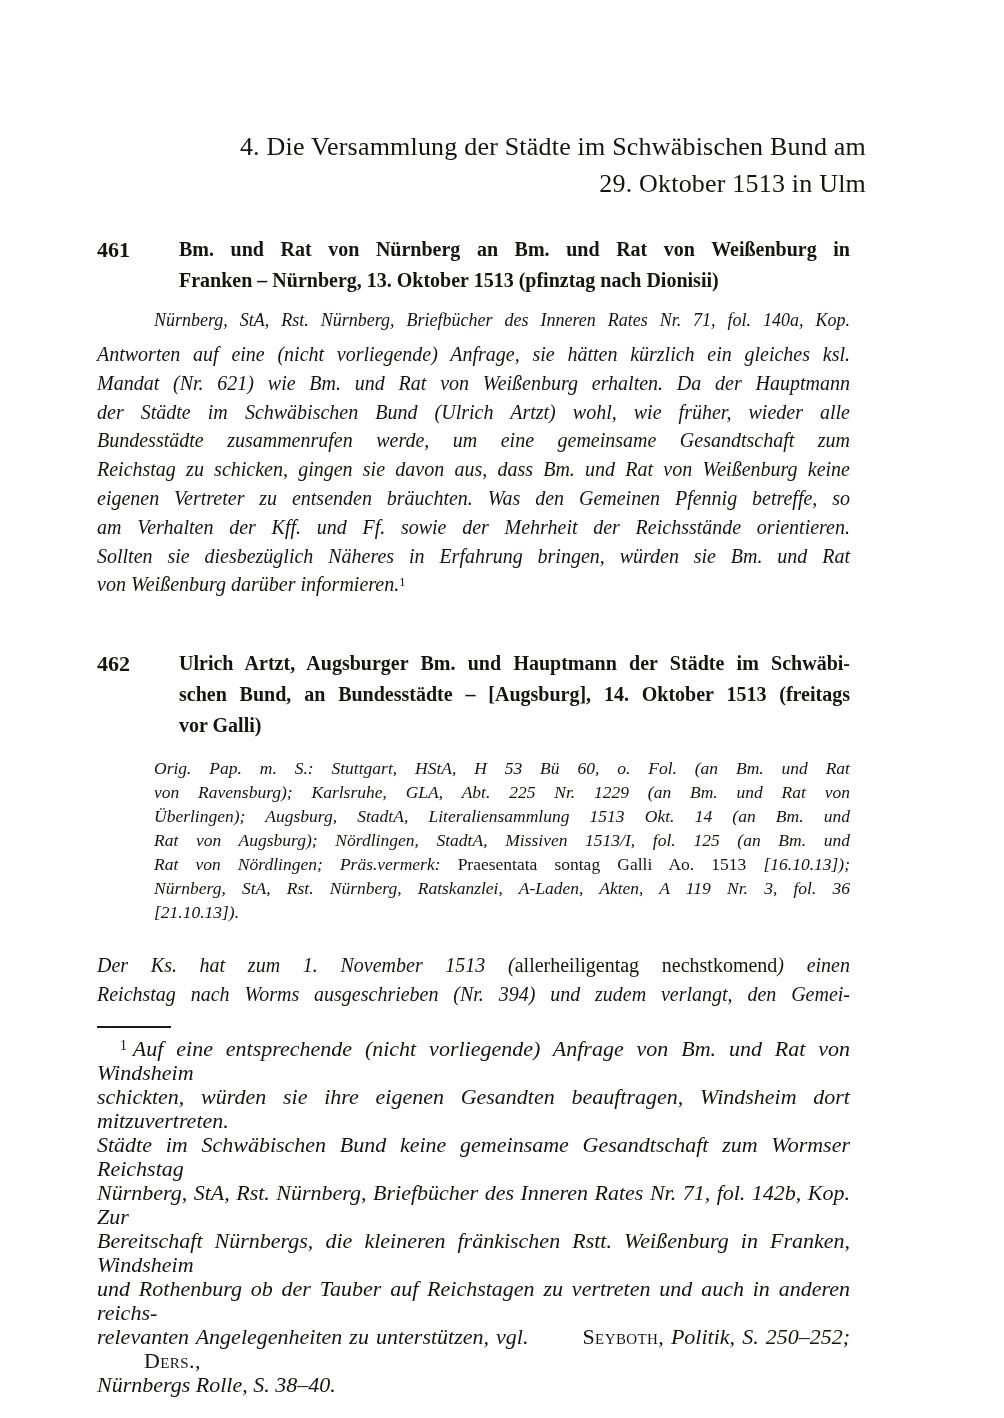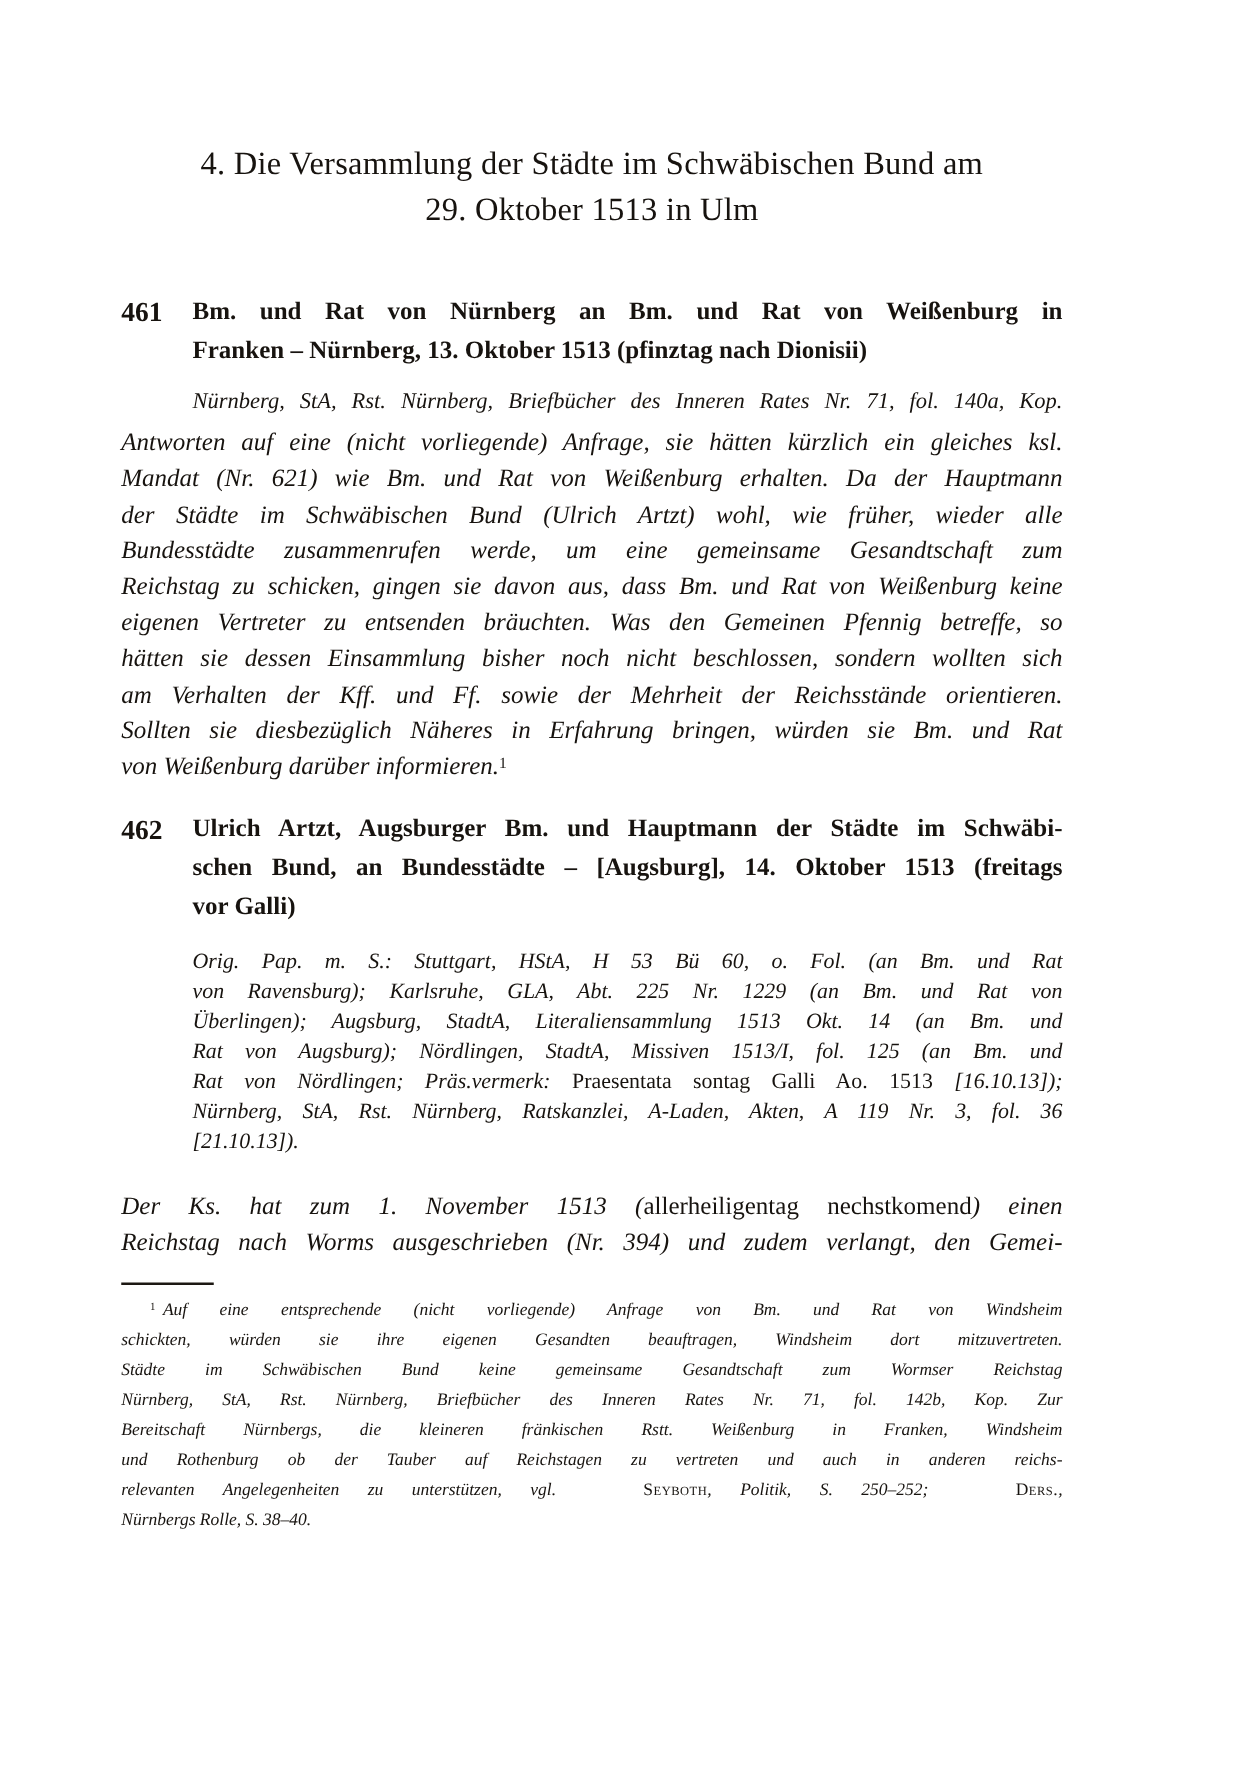--- a/index.html
+++ b/index.html
@@ -10,34 +10,34 @@
     height: 1418px;
     background: #ffffff;
     color: #17130f;
     font-family: "Liberation Serif", "DejaVu Serif", serif;
     overflow: hidden;
   }
   .textblock { position: absolute; left: 97px; top: 0; width: 753px; height: 100%; }
 
   .chapter-title {
     position: absolute; top: 112px; left: 0; width: 100%;
-    margin: 0; font-size: 26px; line-height: 37px;
-    font-weight: normal; text-align: center; letter-spacing: 0.2px;
+    margin: 16px; font-size: 26px; line-height: 37px;
+    font-weight: normal; text-align: right; letter-spacing: 0.2px;
   }
   .chapter-title .tline { display: block; }
 
   .entry { position: absolute; left: 0; width: 100%; }
   .entry-461 { top: 234px; }
   .entry-462 { top: 648px; }
   .entry-number {
     position: absolute; left: 0; top: 0;
     font-weight: bold; font-size: 22px; line-height: 31px;
   }
   .heading {
-    margin-left: 57px; font-weight: bold;
+    margin-left: 82px; font-weight: bold;
     font-size: 20px; line-height: 31px;
   }
 
   .source-line {
     position: absolute; left: 57px; top: 308px; width: 696px;
     font-style: italic; font-size: 18px; line-height: 24px;
   }
   .body-461 {
     position: absolute; left: 0; top: 340px; width: 753px;
     font-style: italic; font-size: 20px; line-height: 28.8px;
@@ -49,21 +49,21 @@
   .body-462 {
     position: absolute; left: 0; top: 951px; width: 753px;
     font-style: italic; font-size: 20px; line-height: 29px;
   }
   .fn-rule {
     position: absolute; left: 0; top: 1026px;
     width: 74px; height: 2px; background: #1c1813;
   }
   .footnote {
     position: absolute; left: 0; top: 1037px; width: 753px;
-    font-style: italic; font-size: 14px; line-height: 24px;
+    font-style: italic; font-size: 22px; line-height: 24px;
   }
   .footnote .line:first-child { text-indent: 23px; }
 
   .line { text-align: justify; text-align-last: justify; }
   .line.last { text-align-last: left; }
 
   span.p {  }
   span.r  { font-style: normal; }
   span.sc { font-style: normal; font-variant: small-caps; letter-spacing: 0.4px; margin-left: 47px; }
   sup {
@@ -95,21 +95,20 @@
         <div class="line"><span class="p">Nürnberg, StA, Rst. Nürnberg, Briefbücher des Inneren Rates Nr. 71, fol. 140a, Kop.</span></div>
       </div>
 
     <div class="body-461">
         <div class="line"><span class="p">Antworten auf eine (nicht vorliegende) Anfrage, sie hätten kürzlich ein gleiches ksl.</span></div>
         <div class="line"><span class="p">Mandat (Nr. 621) wie Bm. und Rat von Weißenburg erhalten. Da der Hauptmann</span></div>
         <div class="line"><span class="p">der Städte im Schwäbischen Bund (Ulrich Artzt) wohl, wie früher, wieder alle</span></div>
         <div class="line"><span class="p">Bundesstädte zusammenrufen werde, um eine gemeinsame Gesandtschaft zum</span></div>
         <div class="line"><span class="p">Reichstag zu schicken, gingen sie davon aus, dass Bm. und Rat von Weißenburg keine</span></div>
         <div class="line"><span class="p">eigenen Vertreter zu entsenden bräuchten. Was den Gemeinen Pfennig betreffe, so</span></div>
-        <div class="line"><span class="p">hätten sie dessen Einsammlung bisher noch nicht beschlossen, sondern wollten sich</span></div>
         <div class="line"><span class="p">am Verhalten der Kff. und Ff. sowie der Mehrheit der Reichsstände orientieren.</span></div>
         <div class="line"><span class="p">Sollten sie diesbezüglich Näheres in Erfahrung bringen, würden sie Bm. und Rat</span></div>
         <div class="line last"><span class="p">von Weißenburg darüber informieren.</span><sup>1</sup></div>
       </div>
 
     <section class="entry entry-462">
       <div class="entry-number">462</div>
       <div class="heading">
           <div class="line"><span class="p">Ulrich Artzt, Augsburger Bm. und Hauptmann der Städte im Schwäbi-</span></div>
           <div class="line"><span class="p">schen Bund, an Bundesstädte – [Augsburg], 14. Oktober 1513 (freitags</span></div>

